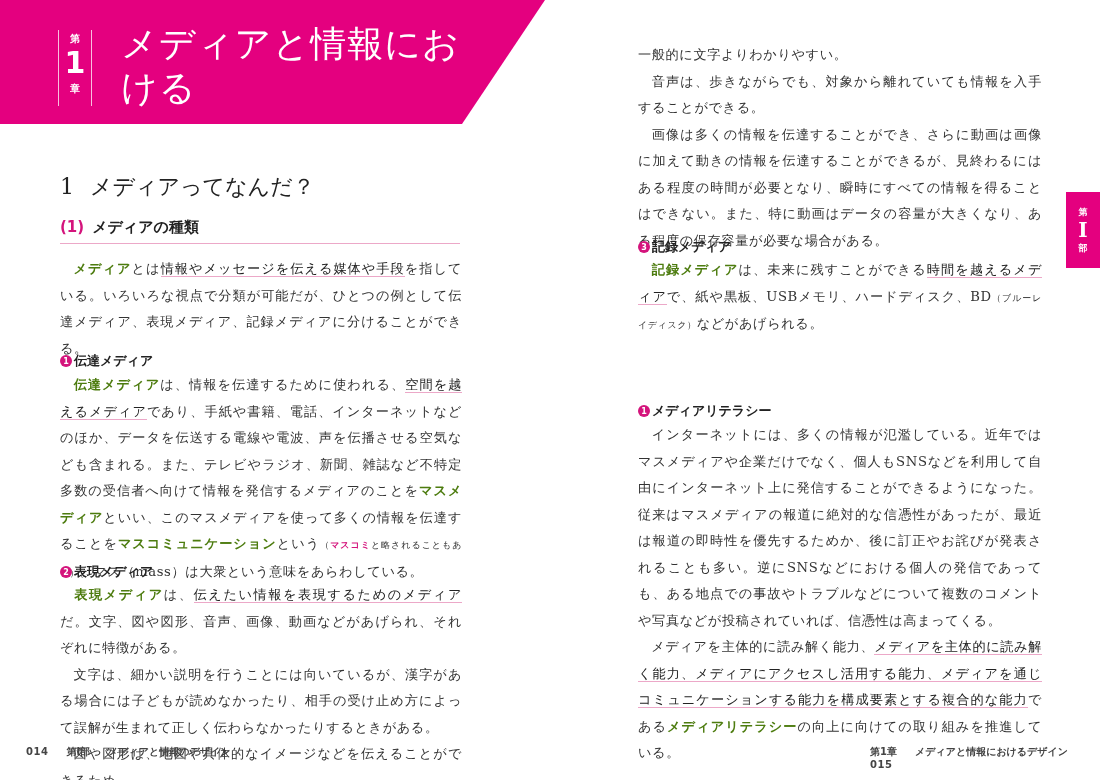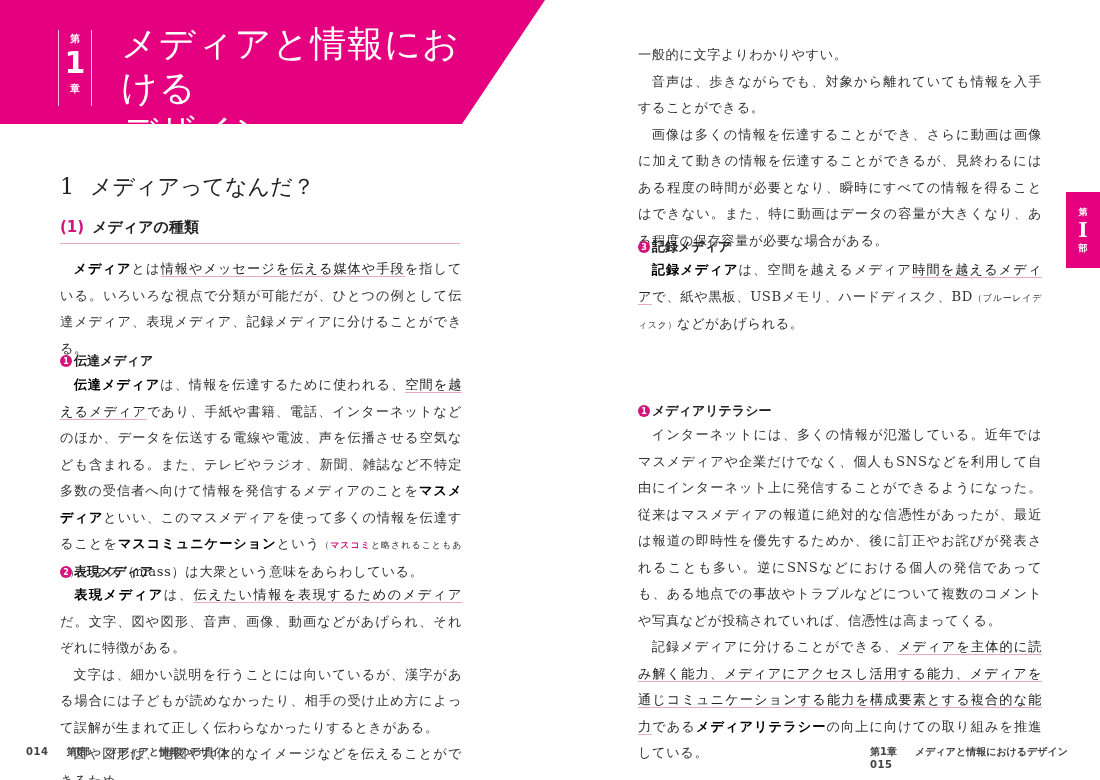--- a/index.html
+++ b/index.html
@@ -51,21 +51,21 @@
     display: inline-flex; width: 12px; height: 12px; border-radius: 50%;
     background: #d4147c; color: #fff; font-size: 8px; align-items: center; justify-content: center;
     margin-right: 2px; font-weight: bold;
   }
 
   .para {
     position: absolute; font-size: 13.2px; line-height: 26.5px; color: #333;
     text-align: justify; letter-spacing: 0.6px;
   }
   .para .indent { display: inline-block; width: 1em; }
-  .kw { color: #000000; font-weight: bold; font-family: "DejaVu Sans", sans-serif; }
+  .kw { color: #4d7c0f; font-weight: bold; font-family: "DejaVu Sans", sans-serif; }
   .bu { font-weight: normal; font-family: "DejaVu Sans", sans-serif; color: #222; border-bottom: 1.5px solid #eca8c8; }
   .note { font-size: 9px; }
   .note .kwn { color: #d4147c; font-weight: bold; margin-top: 36px; }
 
   
   .footer {
     position: absolute; top: 745px; font-family: "DejaVu Sans", sans-serif;
     font-size: 10px; color: #444; font-weight: bold;
   }
   .footer .pn { letter-spacing: 0.5px; }
@@ -88,21 +88,20 @@
 
   <div class="page page-left">
     <div class="banner"></div>
     <div class="chap-label">
       <span class="small">第</span>
       <span class="num">1</span>
       <span class="small">章</span>
     </div>
     <div class="chap-title">
       <div>メディアと情報における</div>
-      <div>デザイン</div>
     </div>
 
     <div class="h1">
       <span class="num">1</span><span>メディアってなんだ？</span>
     </div>
 
     <div class="h2" style="left:60px; top:218px; width:400px;">
       <span class="paren">(1)</span><span>メディアの種類</span>
     </div>
 
@@ -138,31 +137,31 @@
       <span>一般的に文字よりわかりやすい。</span><br>
       <span class="indent"></span><span>音声は、歩きながらでも、対象から離れていても情報を入手することができる。</span><br>
       <span class="indent"></span><span>画像は多くの情報を伝達することができ、さらに動画は画像に加えて動きの情報を伝達することができるが、見終わるにはある程度の時間が必要となり、瞬時にすべての情報を得ることはできない。また、特に動画はデータの容量が大きくなり、ある程度の保存容量が必要な場合がある。</span>
     </div>
 
     <div class="h3" style="left:88px; top:238px;">
       <span class="circ">3</span>
         <span>記録メディア</span>
     </div>
     <div class="para" style="left:88px; top:257px; width:404px;">
-      <span class="indent"></span><span class="kw">記録メディア</span><span>は、空間を越えるメディア</span><span class="bu">時間を越えるメディア</span><span>で、紙や黒板、USBメモリ、ハードディスク、BD</span><span class="note">（ブルーレイディスク）</span><span>などがあげられる。</span>
+      <span class="indent"></span><span class="kw">記録メディア</span><span>は、未来に残すことができる</span><span class="bu">時間を越えるメディア</span><span>で、紙や黒板、USBメモリ、ハードディスク、BD</span><span class="note">（ブルーレイディスク）</span><span>などがあげられる。</span>
     </div>
 
 
     <div class="h3" style="left:88px; top:402px;">
       <span class="circ">1</span>
         <span>メディアリテラシー</span>
     </div>
     <div class="para" style="left:88px; top:422px; width:404px;">
       <span class="indent"></span><span>インターネットには、多くの情報が氾濫している。近年ではマスメディアや企業だけでなく、個人もSNSなどを利用して自由にインターネット上に発信することができるようになった。従来はマスメディアの報道に絶対的な信憑性があったが、最近は報道の即時性を優先するためか、後に訂正やお詫びが発表されることも多い。逆にSNSなどにおける個人の発信であっても、ある地点での事故やトラブルなどについて複数のコメントや写真などが投稿されていれば、信憑性は高まってくる。</span><br>
-      <span class="indent"></span><span>記録メディアに分けることができる、</span><span class="bu">メディアを主体的に読み解く能力、メディアにアクセスし活用する能力、メディアを通じコミュニケーションする能力を構成要素とする複合的な能力</span><span>である</span><span class="kw">メディアリテラシー</span><span>の向上に向けての取り組みを推進している。</span>
+      <span class="indent"></span><span>メディアを主体的に読み解く能力、</span><span class="bu">メディアを主体的に読み解く能力、メディアにアクセスし活用する能力、メディアを通じコミュニケーションする能力を構成要素とする複合的な能力</span><span>である</span><span class="kw">メディアリテラシー</span><span>の向上に向けての取り組みを推進している。</span>
     </div>
 
     <div class="footer" style="left:320px;">
       <span>第1章</span><span class="sp"></span><span>メディアと情報におけるデザイン</span><span class="sp"></span><span class="pn">015</span>
     </div>
   </div>
 
   <div class="side-tab">
     <span class="s s1">第</span>
     <span class="roman">I</span>

